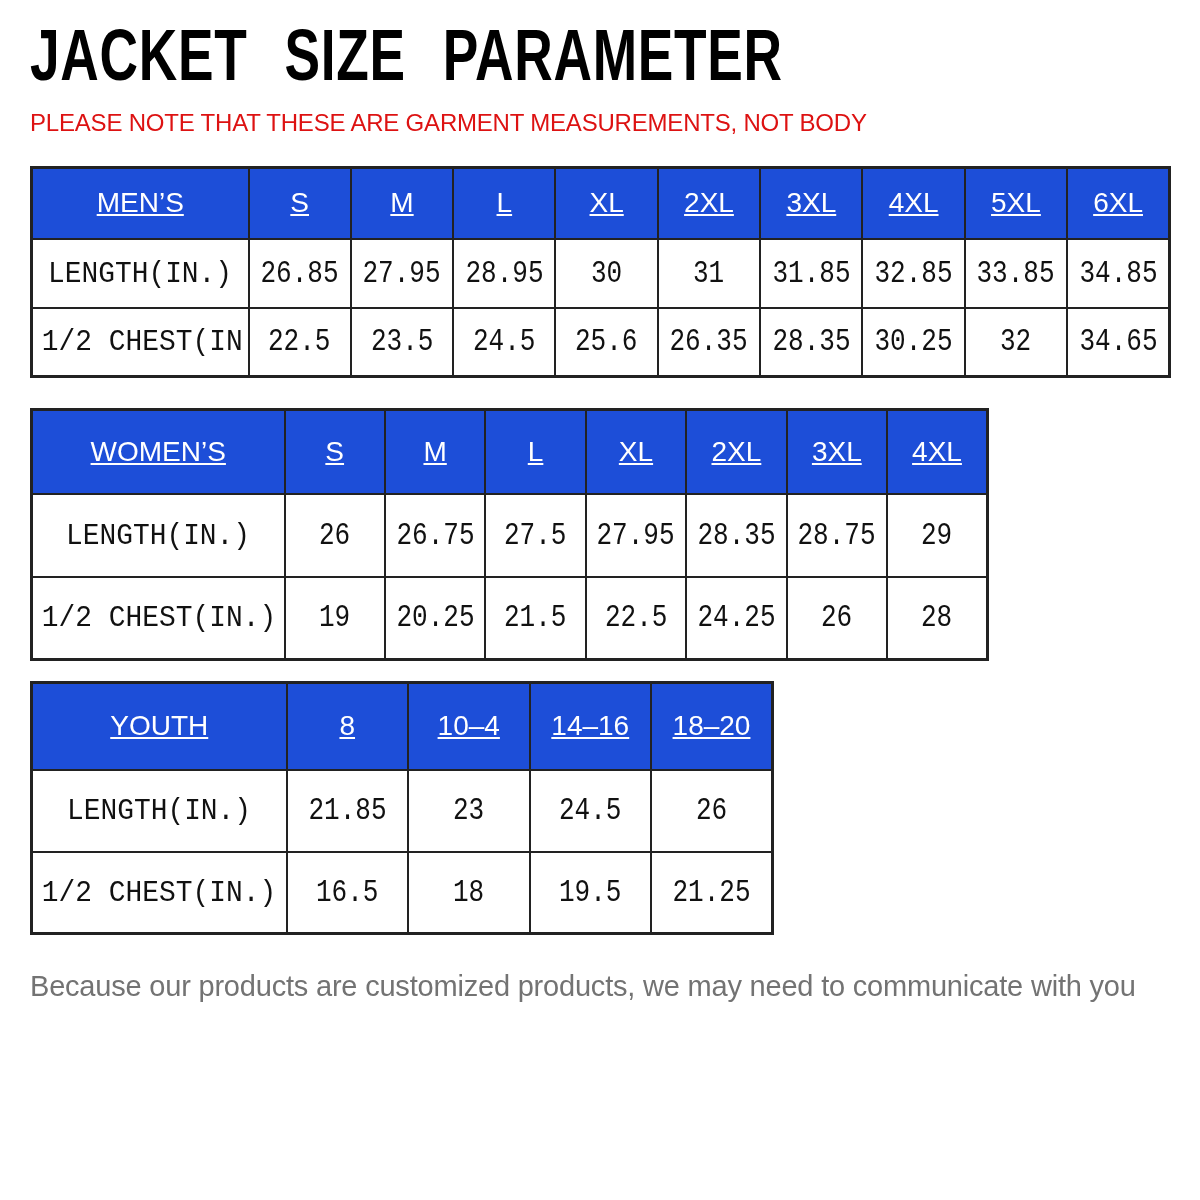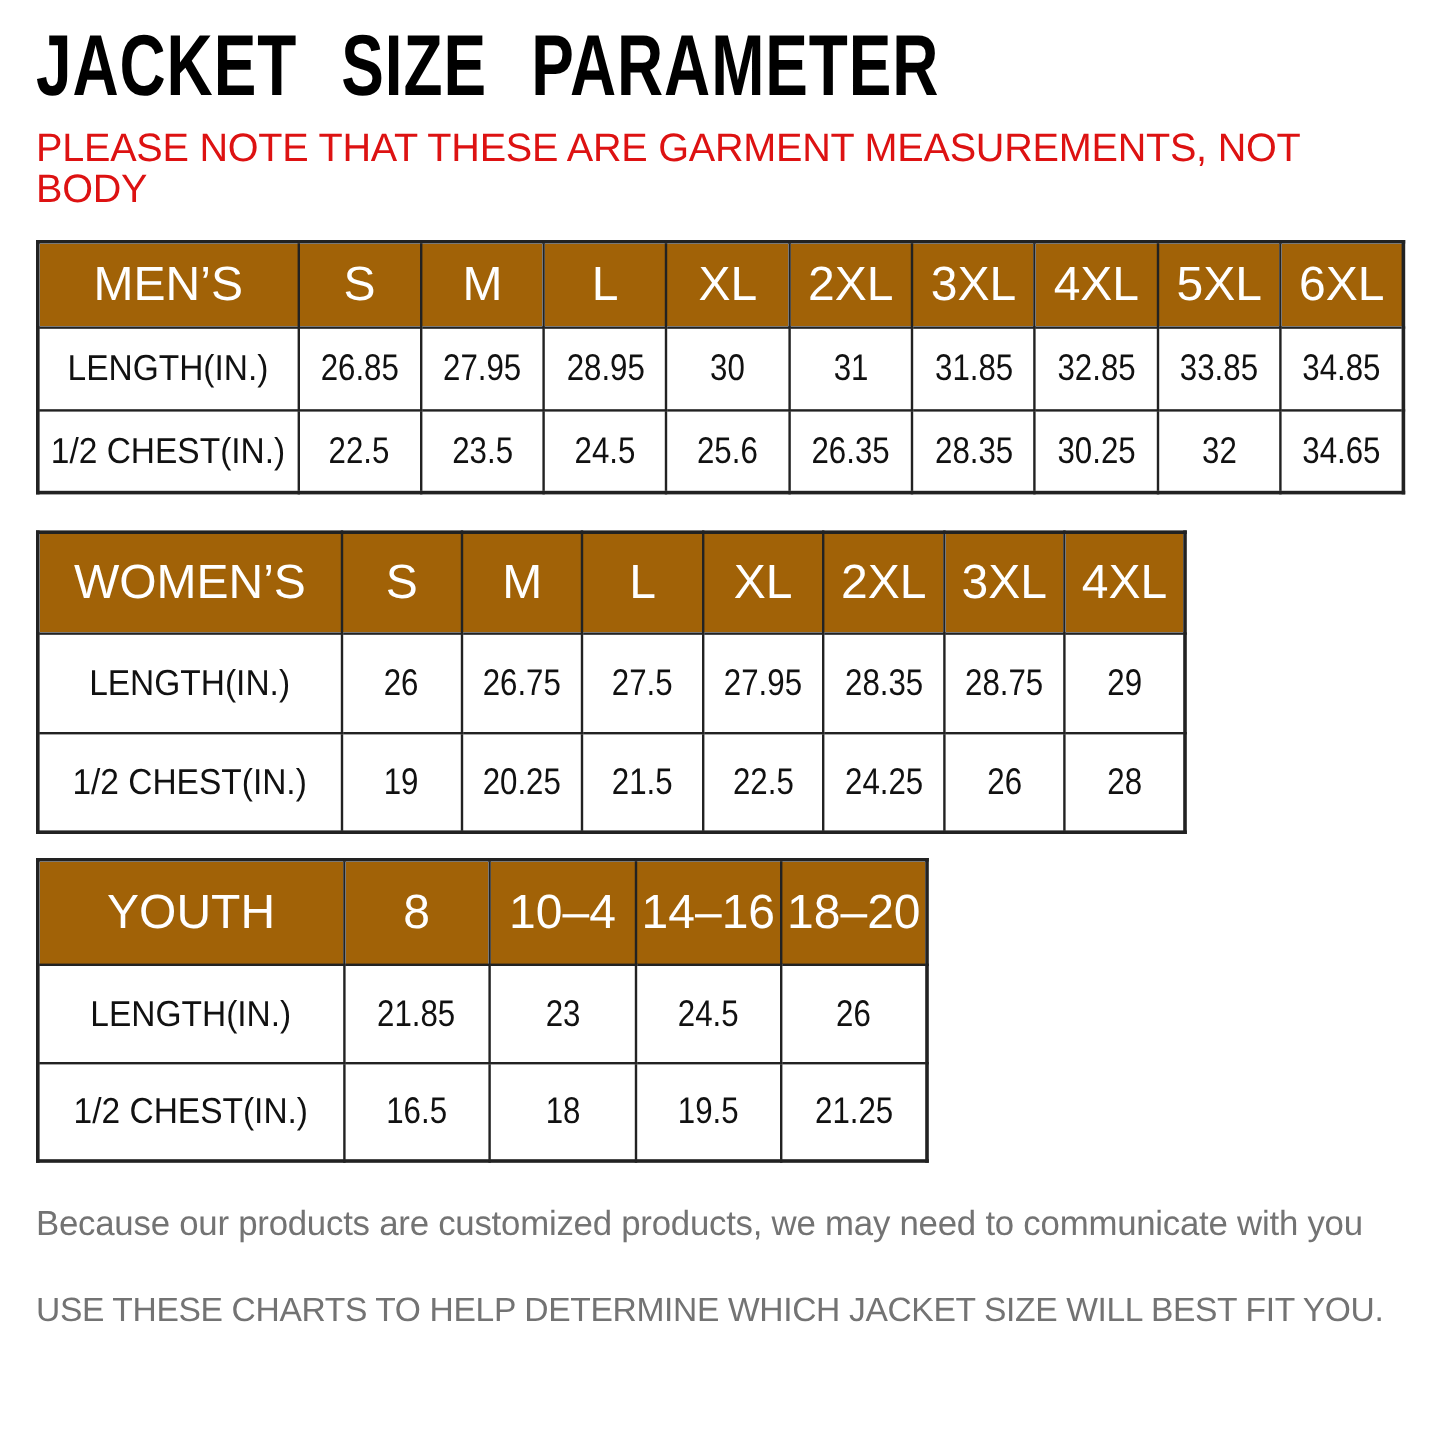--- a/index.html
+++ b/index.html
@@ -22,45 +22,46 @@
     letter-spacing: 1px;
     word-spacing: 0.40em;
     white-space: nowrap;
     transform: scaleX(0.74);
     transform-origin: left top;
     color: #000;
   }
 
   .note {
     margin-top: 18px;
-    font-size: 33px;
+    font-size: 24px;
     line-height: 34px;
     color: #dd1212;
     letter-spacing: -0.2px;
   }
 
   table {
     border-collapse: collapse;
     table-layout: fixed;
     border: 3px solid #222;
   }
   th, td {
     border: 2px solid #222;
     text-align: center;
     vertical-align: middle;
     padding: 0;
     font-weight: normal;
     overflow: hidden;
   }
   tr.head th {
-    background: #a16207;
+    background: #1d4ed8;
     color: #ffffff;
-    font-size: 40px;
-  }
-  td { font-size: 31px; color: #111; }
+    font-size: 28px;
+    text-decoration: underline;
+  }
+  td { font-size: 31px; color: #111; font-family: Liberation Mono, monospace; }
   .num  { display: inline-block; transform: scaleX(0.84); white-space: nowrap; }
   .lblspan { display: inline-block; transform: scaleX(0.93); white-space: nowrap; font-size: 30px; }
 
   table.mens   { width: 1141px; margin-top: 26px; }
   table.mens   tr.head th { height: 71px; }
   table.mens   td, table.mens th.rowlbl { height: 69px; }
 
   table.womens { width: 959px; margin-top: 30px; }
   table.womens tr.head th { height: 84px; }
   table.womens td, table.womens th.rowlbl { height: 83px; }
@@ -212,16 +213,15 @@
       <td><span class="num">19.5</span></td>
       <td><span class="num">21.25</span></td>
     </tr>
   </tbody>
     </table>
 
   <div class="footer">
     <div class="p1">
       <div>Because our products are customized products, we may need to communicate with you</div>
     </div>
-    <div class="p2">USE THESE CHARTS TO HELP DETERMINE WHICH JACKET SIZE WILL BEST FIT YOU.</div>
   </div>
 
 </div>
 
 </body></html>

